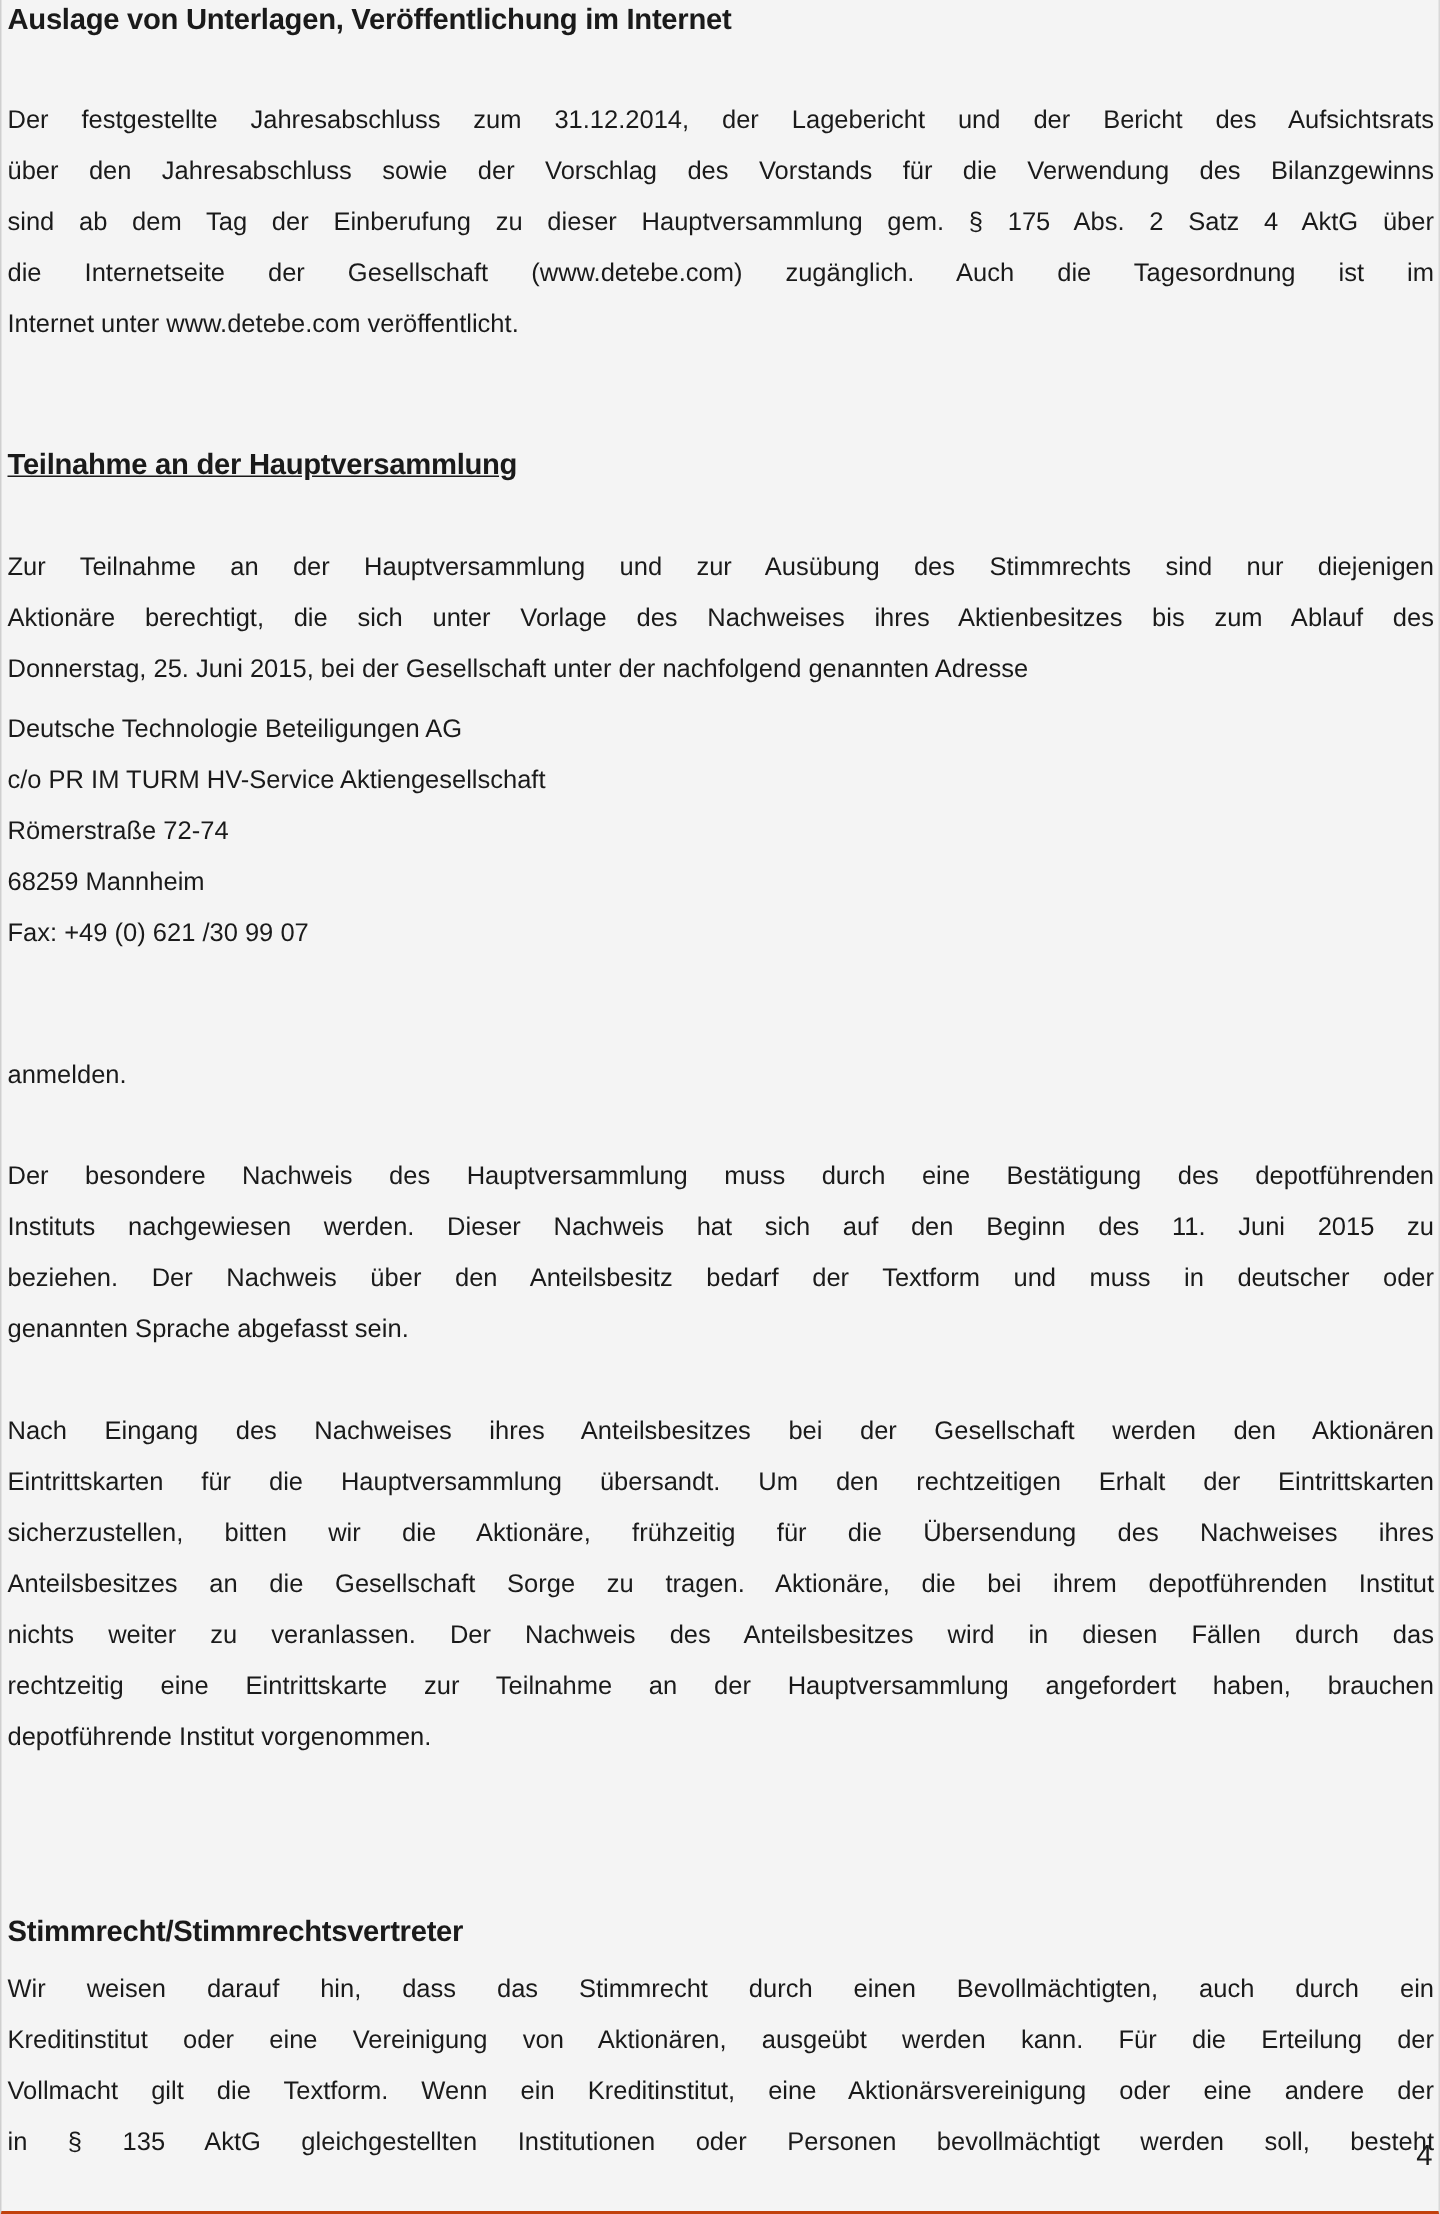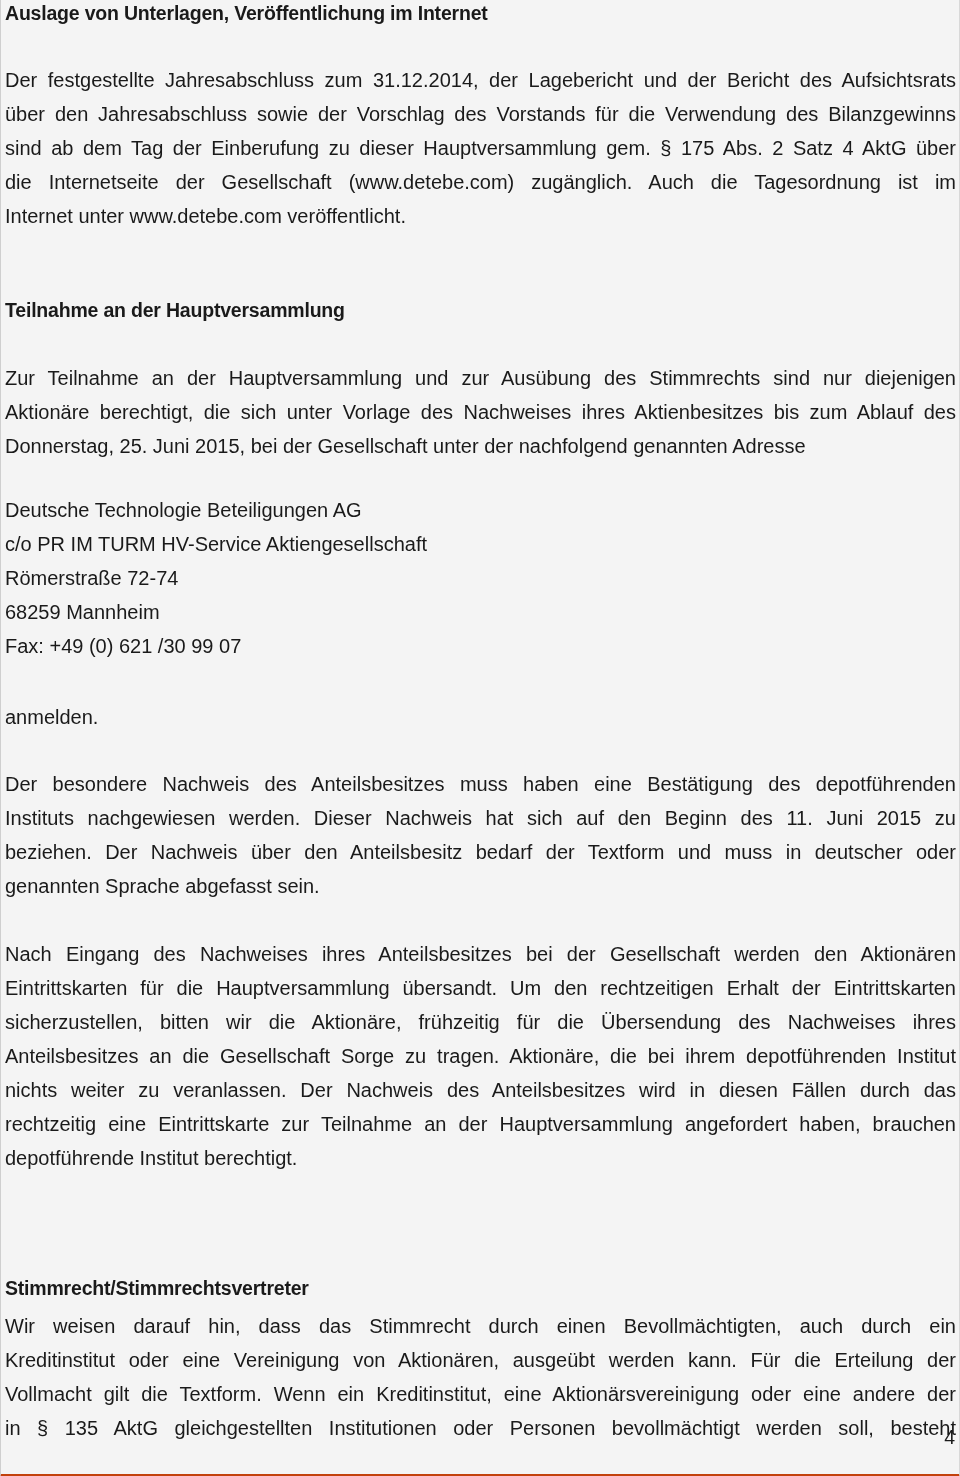--- a/index.html
+++ b/index.html
@@ -13,21 +13,21 @@
     color: #1a1a1a;
   }
   .page {
     position: absolute;
     left: 0; top: 0;
     width: 958px; height: 1474px;
     border-left: 1px solid #cfcfcf;
     border-right: 1px solid #d8d8d8;
     border-bottom: 5px solid #c2410c;
   }
-  .block { position: absolute; left: 4px; width: 951px; font-size: 20px; }
+  .block { position: absolute; left: 4px; width: 951px; font-size: 17px; }
   .heading { font-weight: bold; font-size: 19.5px; letter-spacing: -0.2px; }
   .para { line-height: 34px; text-align: justify; text-align-last: left; }
   .line { display: block; height: 34px; line-height: 34px; white-space: nowrap; }
   .justify-line {
     display: block; height: 34px; line-height: 34px;
     text-align: justify; text-align-last: justify; white-space: normal;
   }
   .page-number {
     position: absolute; right: 4px; top: 1420px;
     font-size: 19.5px; line-height: 34px;
@@ -41,55 +41,55 @@
   <div class="block heading" style="top:-4px;line-height:34px;">Auslage von Unterlagen, Veröffentlichung im Internet</div>
 
   <div class="block para" style="top:63px;">
     <span class="justify-line">Der festgestellte Jahresabschluss zum 31.12.2014, der Lagebericht und der Bericht des Aufsichtsrats</span>
     <span class="justify-line">über den Jahresabschluss sowie der Vorschlag des Vorstands für die Verwendung des Bilanzgewinns</span>
     <span class="justify-line">sind ab dem Tag der Einberufung zu dieser Hauptversammlung gem. § 175 Abs. 2 Satz 4 AktG über</span>
     <span class="justify-line">die Internetseite der Gesellschaft (www.detebe.com) zugänglich. Auch die Tagesordnung ist im</span>
     <span class="line">Internet unter www.detebe.com veröffentlicht.</span>
   </div>
 
-  <div class="block heading" style="top:293px;line-height:34px;">Teilnahme an der Hauptversammlung</div>
+  <div class="block heading" style="top:293px;line-height:34px;text-decoration:underline;">Teilnahme an der Hauptversammlung</div>
 
   <div class="block para" style="top:361px;">
     <span class="justify-line">Zur Teilnahme an der Hauptversammlung und zur Ausübung des Stimmrechts sind nur diejenigen</span>
     <span class="justify-line">Aktionäre berechtigt, die sich unter Vorlage des Nachweises ihres Aktienbesitzes bis zum Ablauf des</span>
     <span class="line">Donnerstag, 25. Juni 2015, bei der Gesellschaft unter der nachfolgend genannten Adresse</span>
   </div>
 
-  <div class="block para" style="top:493px;">
+  <div class="block para" style="top:469px;">
     <span class="line">Deutsche Technologie Beteiligungen AG</span>
     <span class="line">c/o PR IM TURM HV-Service Aktiengesellschaft</span>
     <span class="line">Römerstraße 72-74</span>
     <span class="line">68259 Mannheim</span>
     <span class="line">Fax: +49 (0) 621 /30 99 07</span>
   </div>
 
   <div class="block para" style="top:700px;">
     <span class="line">anmelden.</span>
   </div>
 
   <div class="block para" style="top:767px;">
-    <span class="justify-line">Der besondere Nachweis des Anteilsbesitzes muss haben eine Bestätigung des depotführenden</span>
+    <span class="justify-line">Der besondere Nachweis des Hauptversammlung muss durch eine Bestätigung des depotführenden</span>
     <span class="justify-line">Instituts nachgewiesen werden. Dieser Nachweis hat sich auf den Beginn des 11. Juni 2015 zu</span>
     <span class="justify-line">beziehen. Der Nachweis über den Anteilsbesitz bedarf der Textform und muss in deutscher oder</span>
     <span class="line">genannten Sprache abgefasst sein.</span>
   </div>
 
   <div class="block para" style="top:937px;">
     <span class="justify-line">Nach Eingang des Nachweises ihres Anteilsbesitzes bei der Gesellschaft werden den Aktionären</span>
     <span class="justify-line">Eintrittskarten für die Hauptversammlung übersandt. Um den rechtzeitigen Erhalt der Eintrittskarten</span>
     <span class="justify-line">sicherzustellen, bitten wir die Aktionäre, frühzeitig für die Übersendung des Nachweises ihres</span>
     <span class="justify-line">Anteilsbesitzes an die Gesellschaft Sorge zu tragen. Aktionäre, die bei ihrem depotführenden Institut</span>
     <span class="justify-line">nichts weiter zu veranlassen. Der Nachweis des Anteilsbesitzes wird in diesen Fällen durch das</span>
     <span class="justify-line">rechtzeitig eine Eintrittskarte zur Teilnahme an der Hauptversammlung angefordert haben, brauchen</span>
-    <span class="line">depotführende Institut berechtigt.</span>
+    <span class="line">depotführende Institut vorgenommen.</span>
   </div>
 
   <div class="block heading" style="top:1241px;line-height:34px;margin-top:30px;">Stimmrecht/Stimmrechtsvertreter</div>
 
   <div class="block para" style="top:1309px;">
     <span class="justify-line">Wir weisen darauf hin, dass das Stimmrecht durch einen Bevollmächtigten, auch durch ein</span>
     <span class="justify-line">Kreditinstitut oder eine Vereinigung von Aktionären, ausgeübt werden kann. Für die Erteilung der</span>
     <span class="justify-line">Vollmacht gilt die Textform. Wenn ein Kreditinstitut, eine Aktionärsvereinigung oder eine andere der</span>
     <span class="justify-line">in § 135 AktG gleichgestellten Institutionen oder Personen bevollmächtigt werden soll, besteht</span>
   </div>

